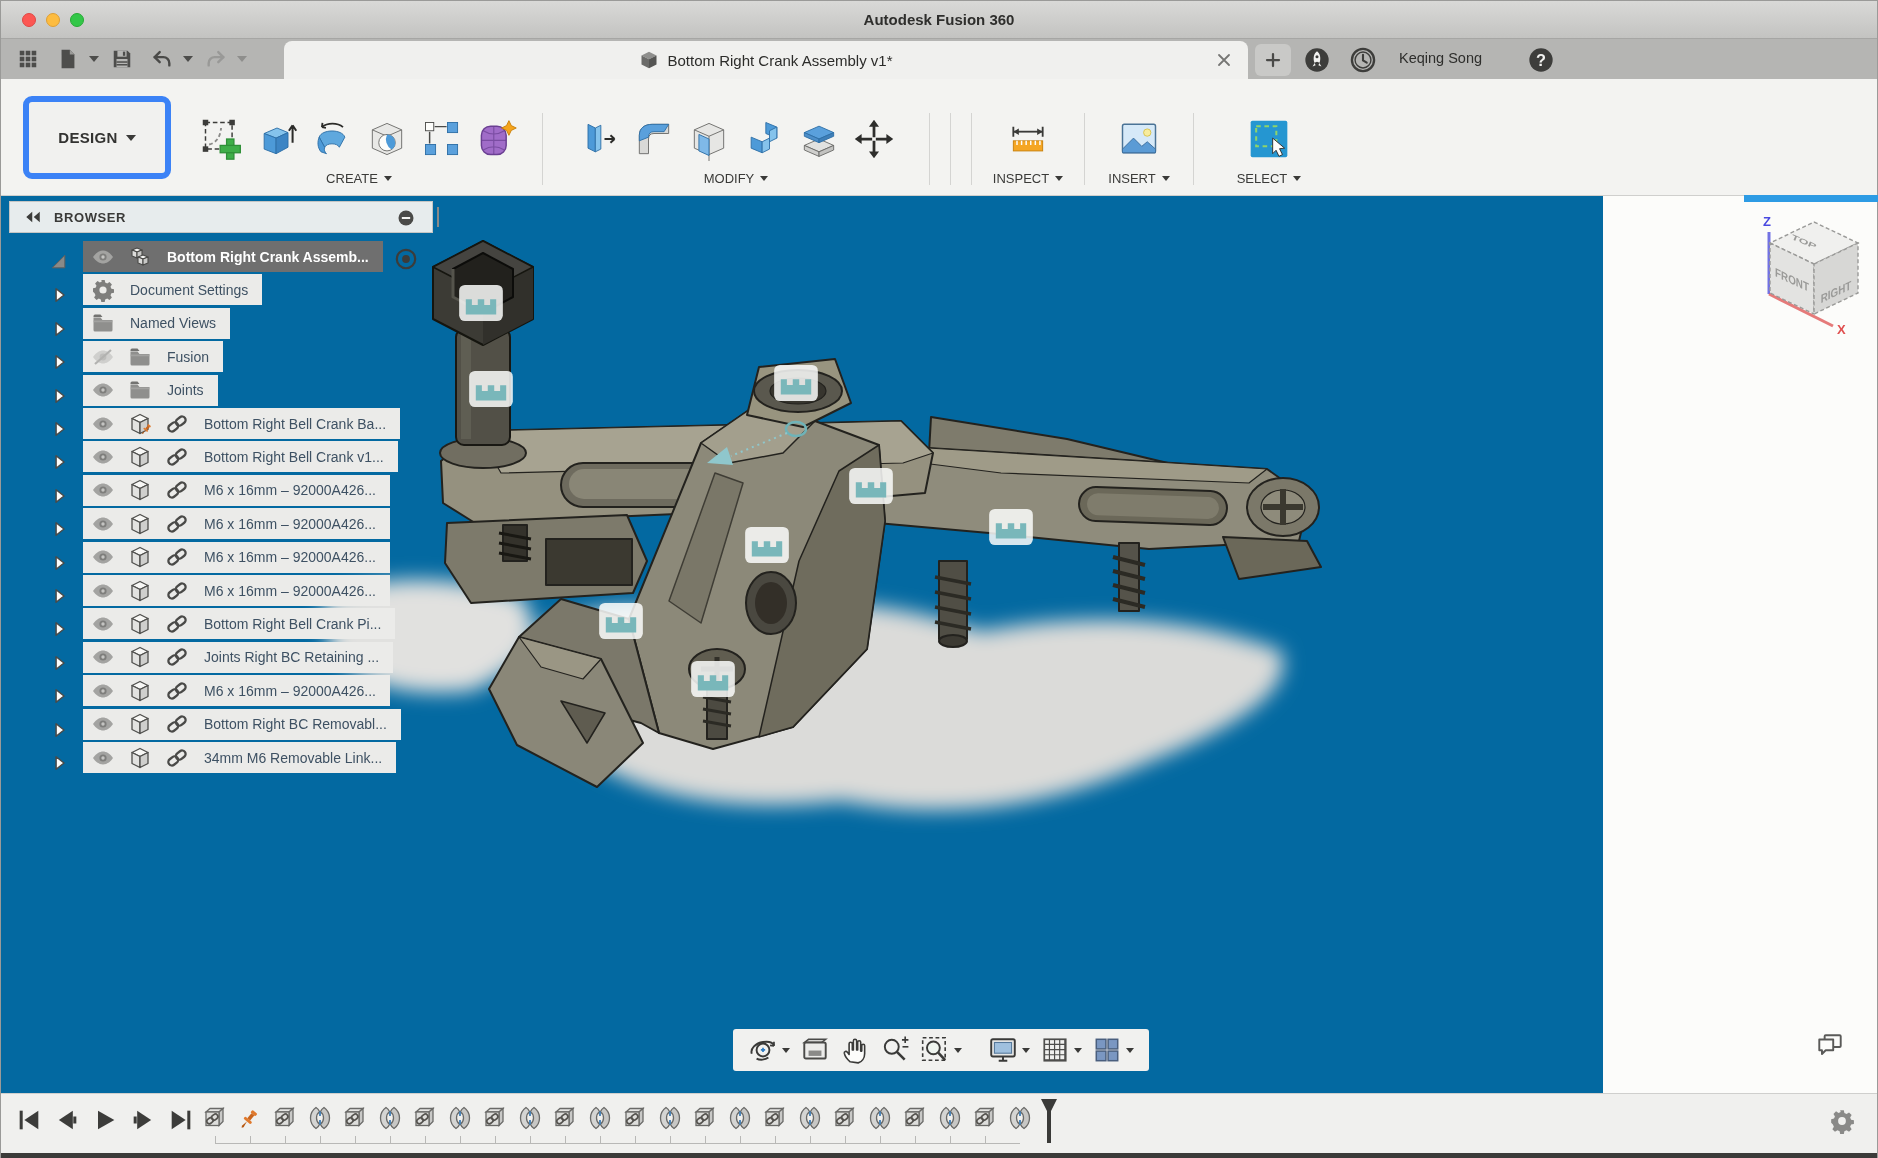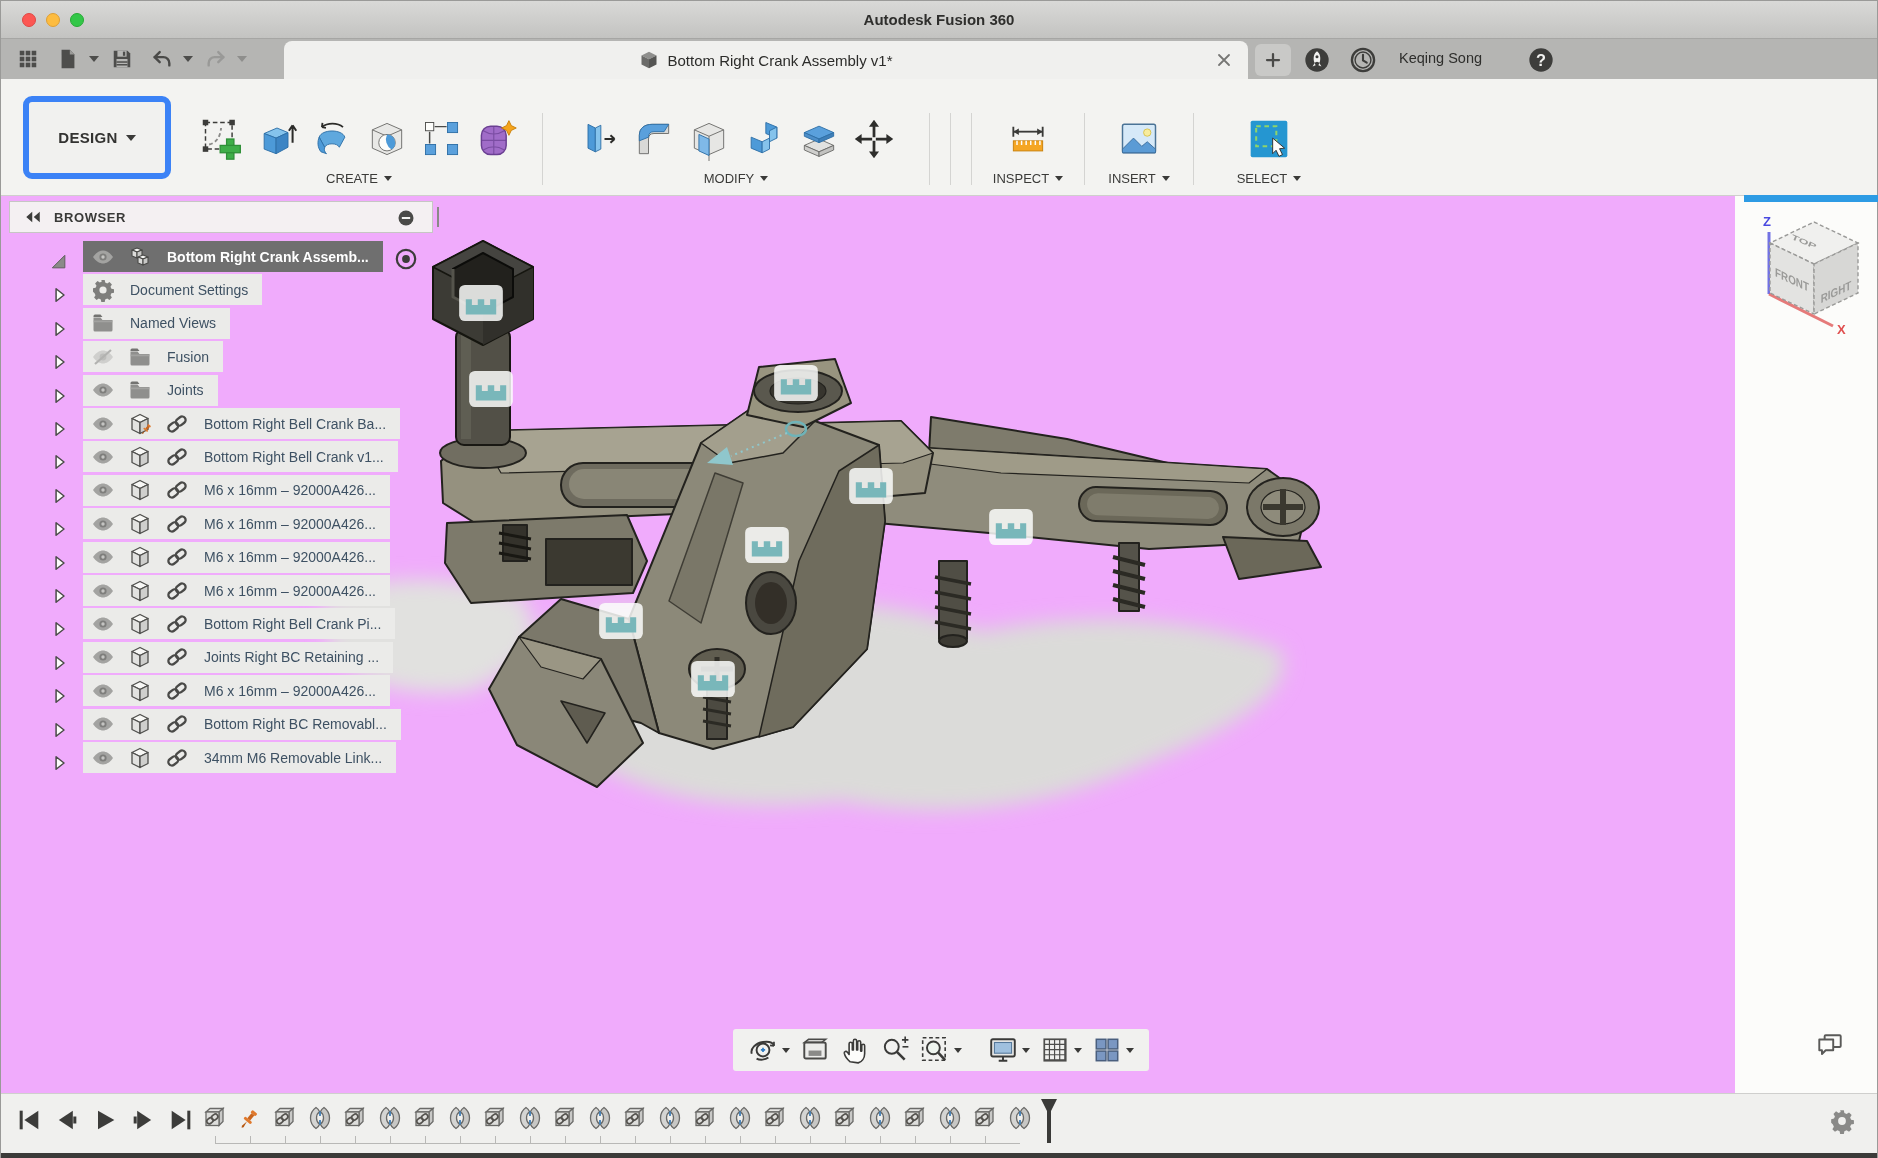--- a/index.html
+++ b/index.html
@@ -58,21 +58,21 @@
   .rgroup .tools { display:flex; align-items:center; justify-content:center; gap:8px; height:56px; }
   .tool { width:47px; height:47px; display:flex; align-items:center; justify-content:center; }
   .tool svg { width:44px; height:44px; }
   .glabel { margin-top:4px; font-size:13px; color:#3a3a38; display:flex; align-items:center; gap:6px; }
   .glabel .caret{ border-top-width:5px; border-left-width:4.5px; border-right-width:4.5px; }
   .gsep { width:1px; height:72px; background:#d4d4d2; margin:2px 10px 0 10px; }
   .g0{width:346px}.g1{width:366px}.g2{width:122px}.g3{width:118px}.g4{width:92px}.g5{width:88px}.g6{width:130px}
   .blue-strip { position:absolute; left:1743px; top:116px; width:135px; height:7px; background:#2d9be4; }
 
   
-  .viewport { position:absolute; left:0; top:195px; width:1734px; height:897px; background:#f0abfc;text-decoration:underline; }
+  .viewport { position:absolute; left:0; top:195px; width:1602px; height:897px; background:#0369a1;text-decoration:underline; }
   #model-svg { position:absolute; left:0; top:0; width:1878px; height:897px; }
 
   .glyph { position:absolute; width:46px; height:38px; }
   .glyph svg{ width:100%; height:100%; }
 
   .viewcube { position:absolute; left:1752px; top:14px; width:122px; height:126px; }
 
   
   .browser-header { position:absolute; left:8px; top:5px; width:424px; height:32px;
     background:rgba(243,243,241,.95); border:1px solid #c6c6c4; display:flex; align-items:center; }

